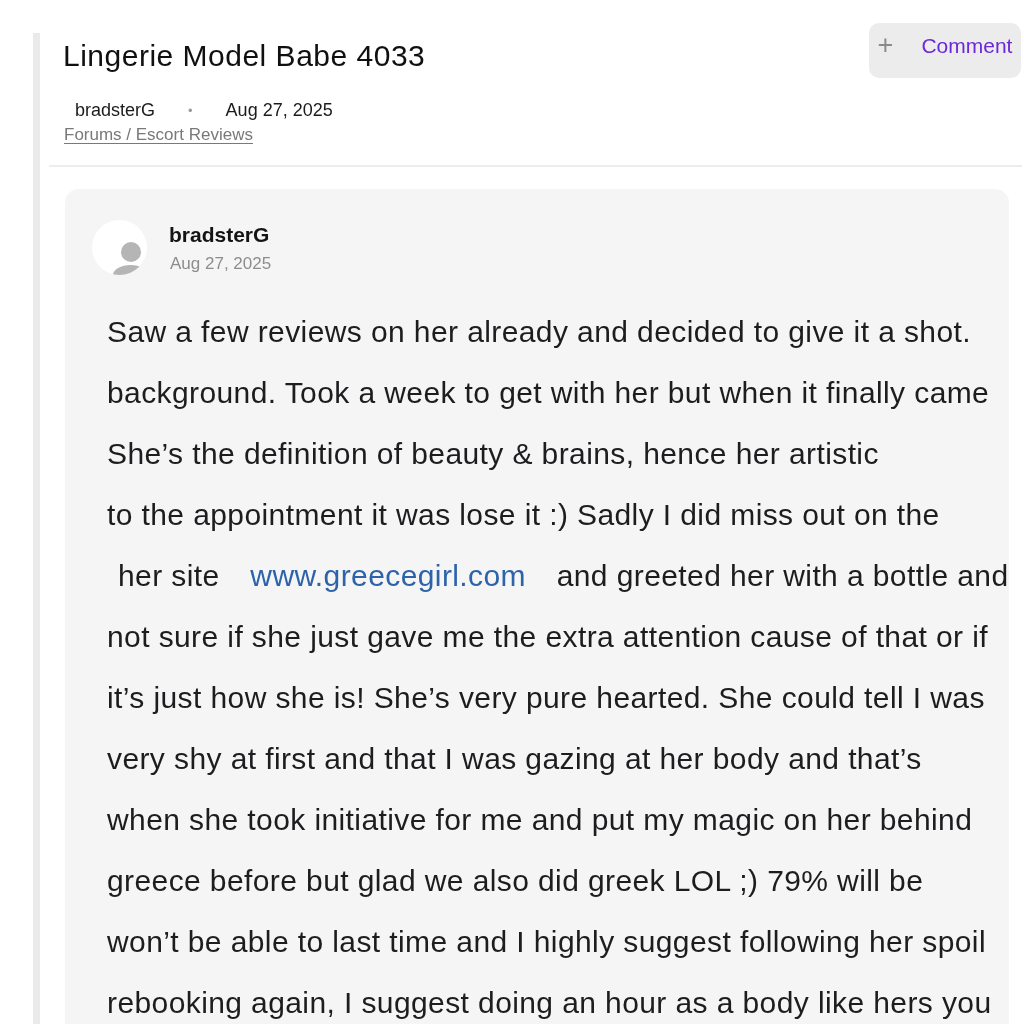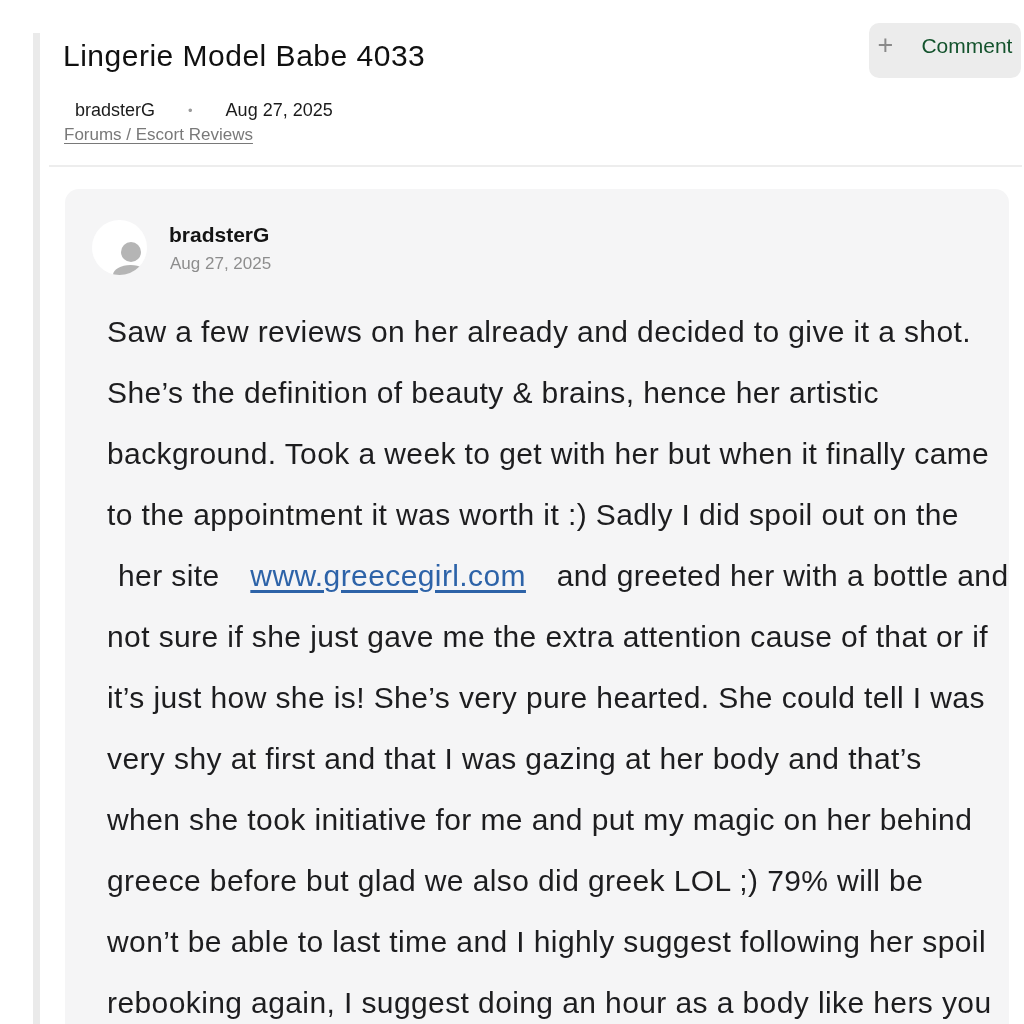--- a/index.html
+++ b/index.html
@@ -32,21 +32,21 @@
     position: absolute; left: 836px; top: -10px; width: 152px; height: 55px;
     background: #ececec; border-radius: 10px; border: none;
     display: flex; align-items: flex-end; justify-content: center;
     padding-bottom: 8px; cursor: pointer;
   }
   .comment-button .plus {
     font-size: 27px; line-height: 27px; font-weight: 300; color: #8a8a8a;
     margin-right: 17px;
   }
   .comment-button .label {
-    font-size: 21px; line-height: 26px; color: #14532d; font-weight: 400;
+    font-size: 21px; line-height: 26px; color: #6d28d9; font-weight: 400;
   }
   .meta-row {
     position: absolute; left: 31px; top: 56px;
     display: flex; align-items: center; gap: 11px;
     font-size: 18px; color: #1b1b1b;
   }
   .meta-row .author { font-weight: 400; }
   .meta-row .bullet { font-size: 13px; color: #9b9b9b; line-height: 18px; }
   .breadcrumb {
     position: absolute; left: 31px; top: 92px;
@@ -83,21 +83,21 @@
     position: absolute; left: 94px; top: 53px;
     font-size: 17px; line-height: 22px; color: #8d8d8d; white-space: nowrap;
   }
   .post-body {
     position: absolute; left: 20px; top: 96px; width: 908px;
     font-size: 30px; line-height: 50px; letter-spacing: 0.4px;
     color: #1d1d1f;
   }
   .post-body .line { white-space: nowrap; }
   .inline-link {
-    color: #2d63a8; text-decoration: underline; text-underline-offset: 4px;
+    color: #2d63a8; text-underline-offset: 4px;
     cursor: pointer;
   }
 </style>
 </head>
 <body>
 
 <div class="left-strip"></div>
 
 <h1 class="page-title">Lingerie Model Babe 4033</h1>
 
@@ -119,23 +119,23 @@
 <div class="post-card">
   <div class="avatar">
     <div class="head"></div>
     <div class="shoulders"></div>
   </div>
   <div class="post-author">bradsterG</div>
   <div class="post-date">Aug 27, 2025</div>
 
   <div class="post-body">
     <div class="line">Saw a few reviews on her already and decided to give it a shot.</div>
+    <div class="line">background. Took a week to get with her but when it finally came</div>
     <div class="line">She’s the definition of beauty &amp; brains, hence her artistic</div>
-    <div class="line">background. Took a week to get with her but when it finally came</div>
-    <div class="line">to the appointment it was worth it :) Sadly I did spoil out on the</div>
+    <div class="line">to the appointment it was lose it :) Sadly I did miss out on the</div>
     <div class="line"><span>her site </span><a class="inline-link">www.greecegirl.com</a><span> and greeted her with a bottle and</span></div>
     <div class="line">not sure if she just gave me the extra attention cause of that or if</div>
     <div class="line">it’s just how she is! She’s very pure hearted. She could tell I was</div>
     <div class="line">very shy at first and that I was gazing at her body and that’s</div>
     <div class="line">when she took initiative for me and put my magic on her behind</div>
     <div class="line">greece before but glad we also did greek LOL ;) 79% will be</div>
     <div class="line">won’t be able to last time and I highly suggest following her spoil</div>
     <div class="line">rebooking again, I suggest doing an hour as a body like hers you</div>
     <div class="line">me section!</div>
   </div>

